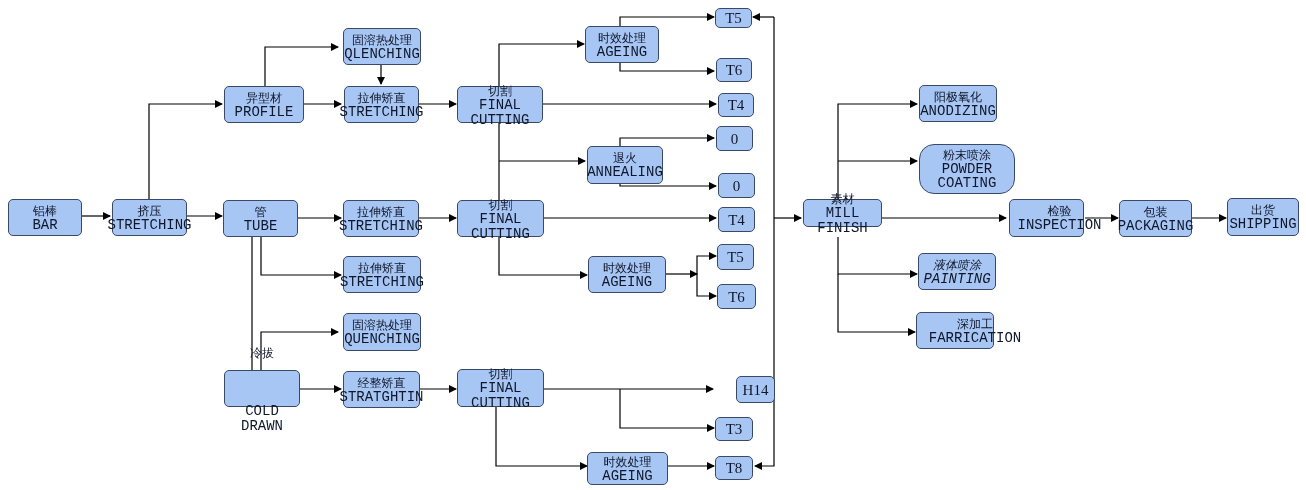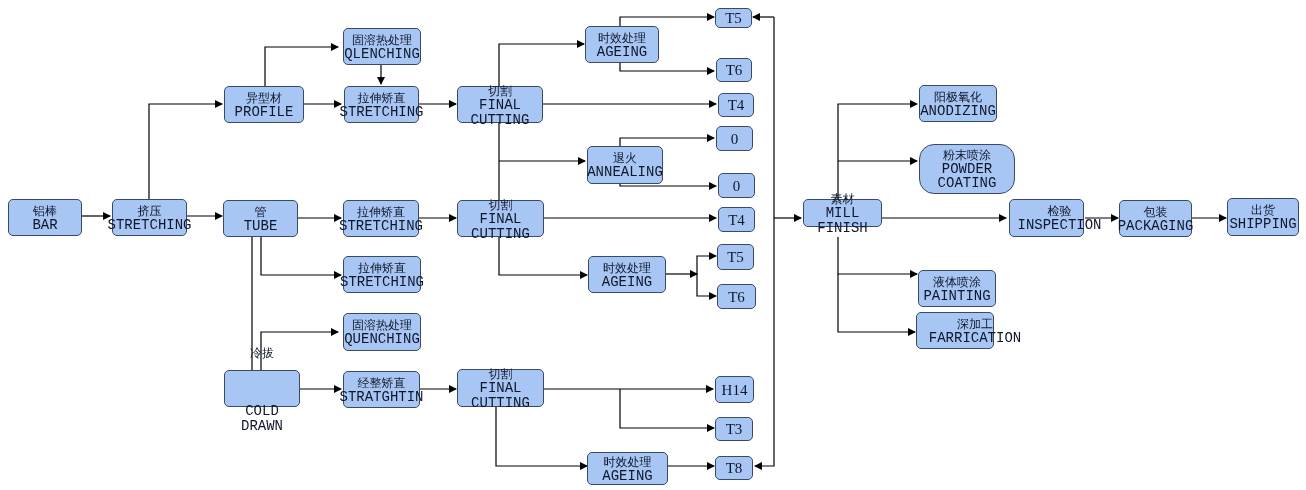--- a/index.html
+++ b/index.html
@@ -181,21 +181,21 @@
 </div>
 <div class="node" style="left:718px;top:207px;width:37px;height:25px;">
   <span class="grade">T4</span>
 </div>
 <div class="node" style="left:717px;top:244px;width:37px;height:26px;">
   <span class="grade">T5</span>
 </div>
 <div class="node" style="left:717px;top:284px;width:39px;height:25px;">
   <span class="grade">T6</span>
 </div>
-<div class="node" style="left:715px;top:376px;width:39px;height:27px;">
+<div class="node" style="left:736px;top:376px;width:39px;height:27px;">
   <span class="grade">H14</span>
 </div>
 <div class="node" style="left:715px;top:417px;width:38px;height:24px;">
   <span class="grade">T3</span>
 </div>
 <div class="node" style="left:715px;top:456px;width:38px;height:24px;align-items:center;">
   <span class="grade">T8</span>
 </div>
 
 <div class="node" style="left:803px;top:199px;width:79px;height:28px;">
@@ -204,21 +204,21 @@
 </div>
 <div class="node" style="left:919px;top:85px;width:78px;height:37px;">
   <span class="zh">阳极氧化</span>
   <span class="en">ANODIZING</span>
 </div>
 <div class="node" style="left:919px;top:144px;width:96px;height:50px;border-radius:15px;">
   <span class="zh">粉末喷涂</span>
   <span class="en">POWDER</span>
   <span class="en">COATING</span>
 </div>
-<div class="node" style="left:918px;top:270px;width:78px;height:37px;">
+<div class="node" style="left:918px;top:253px;width:78px;height:37px;font-style:italic;">
   <span class="zh">液体喷涂</span>
   <span class="en">PAINTING</span>
 </div>
 <div class="node" style="left:916px;top:312px;width:78px;height:37px;padding-left:40px;">
   <span class="zh">深加工</span>
   <span class="en">FARRICATION</span>
 </div>
 <div class="node" style="left:1009px;top:199px;width:75px;height:38px;padding-left:26px;">
   <span class="zh">检验</span>
   <span class="en">INSPECTION</span>

